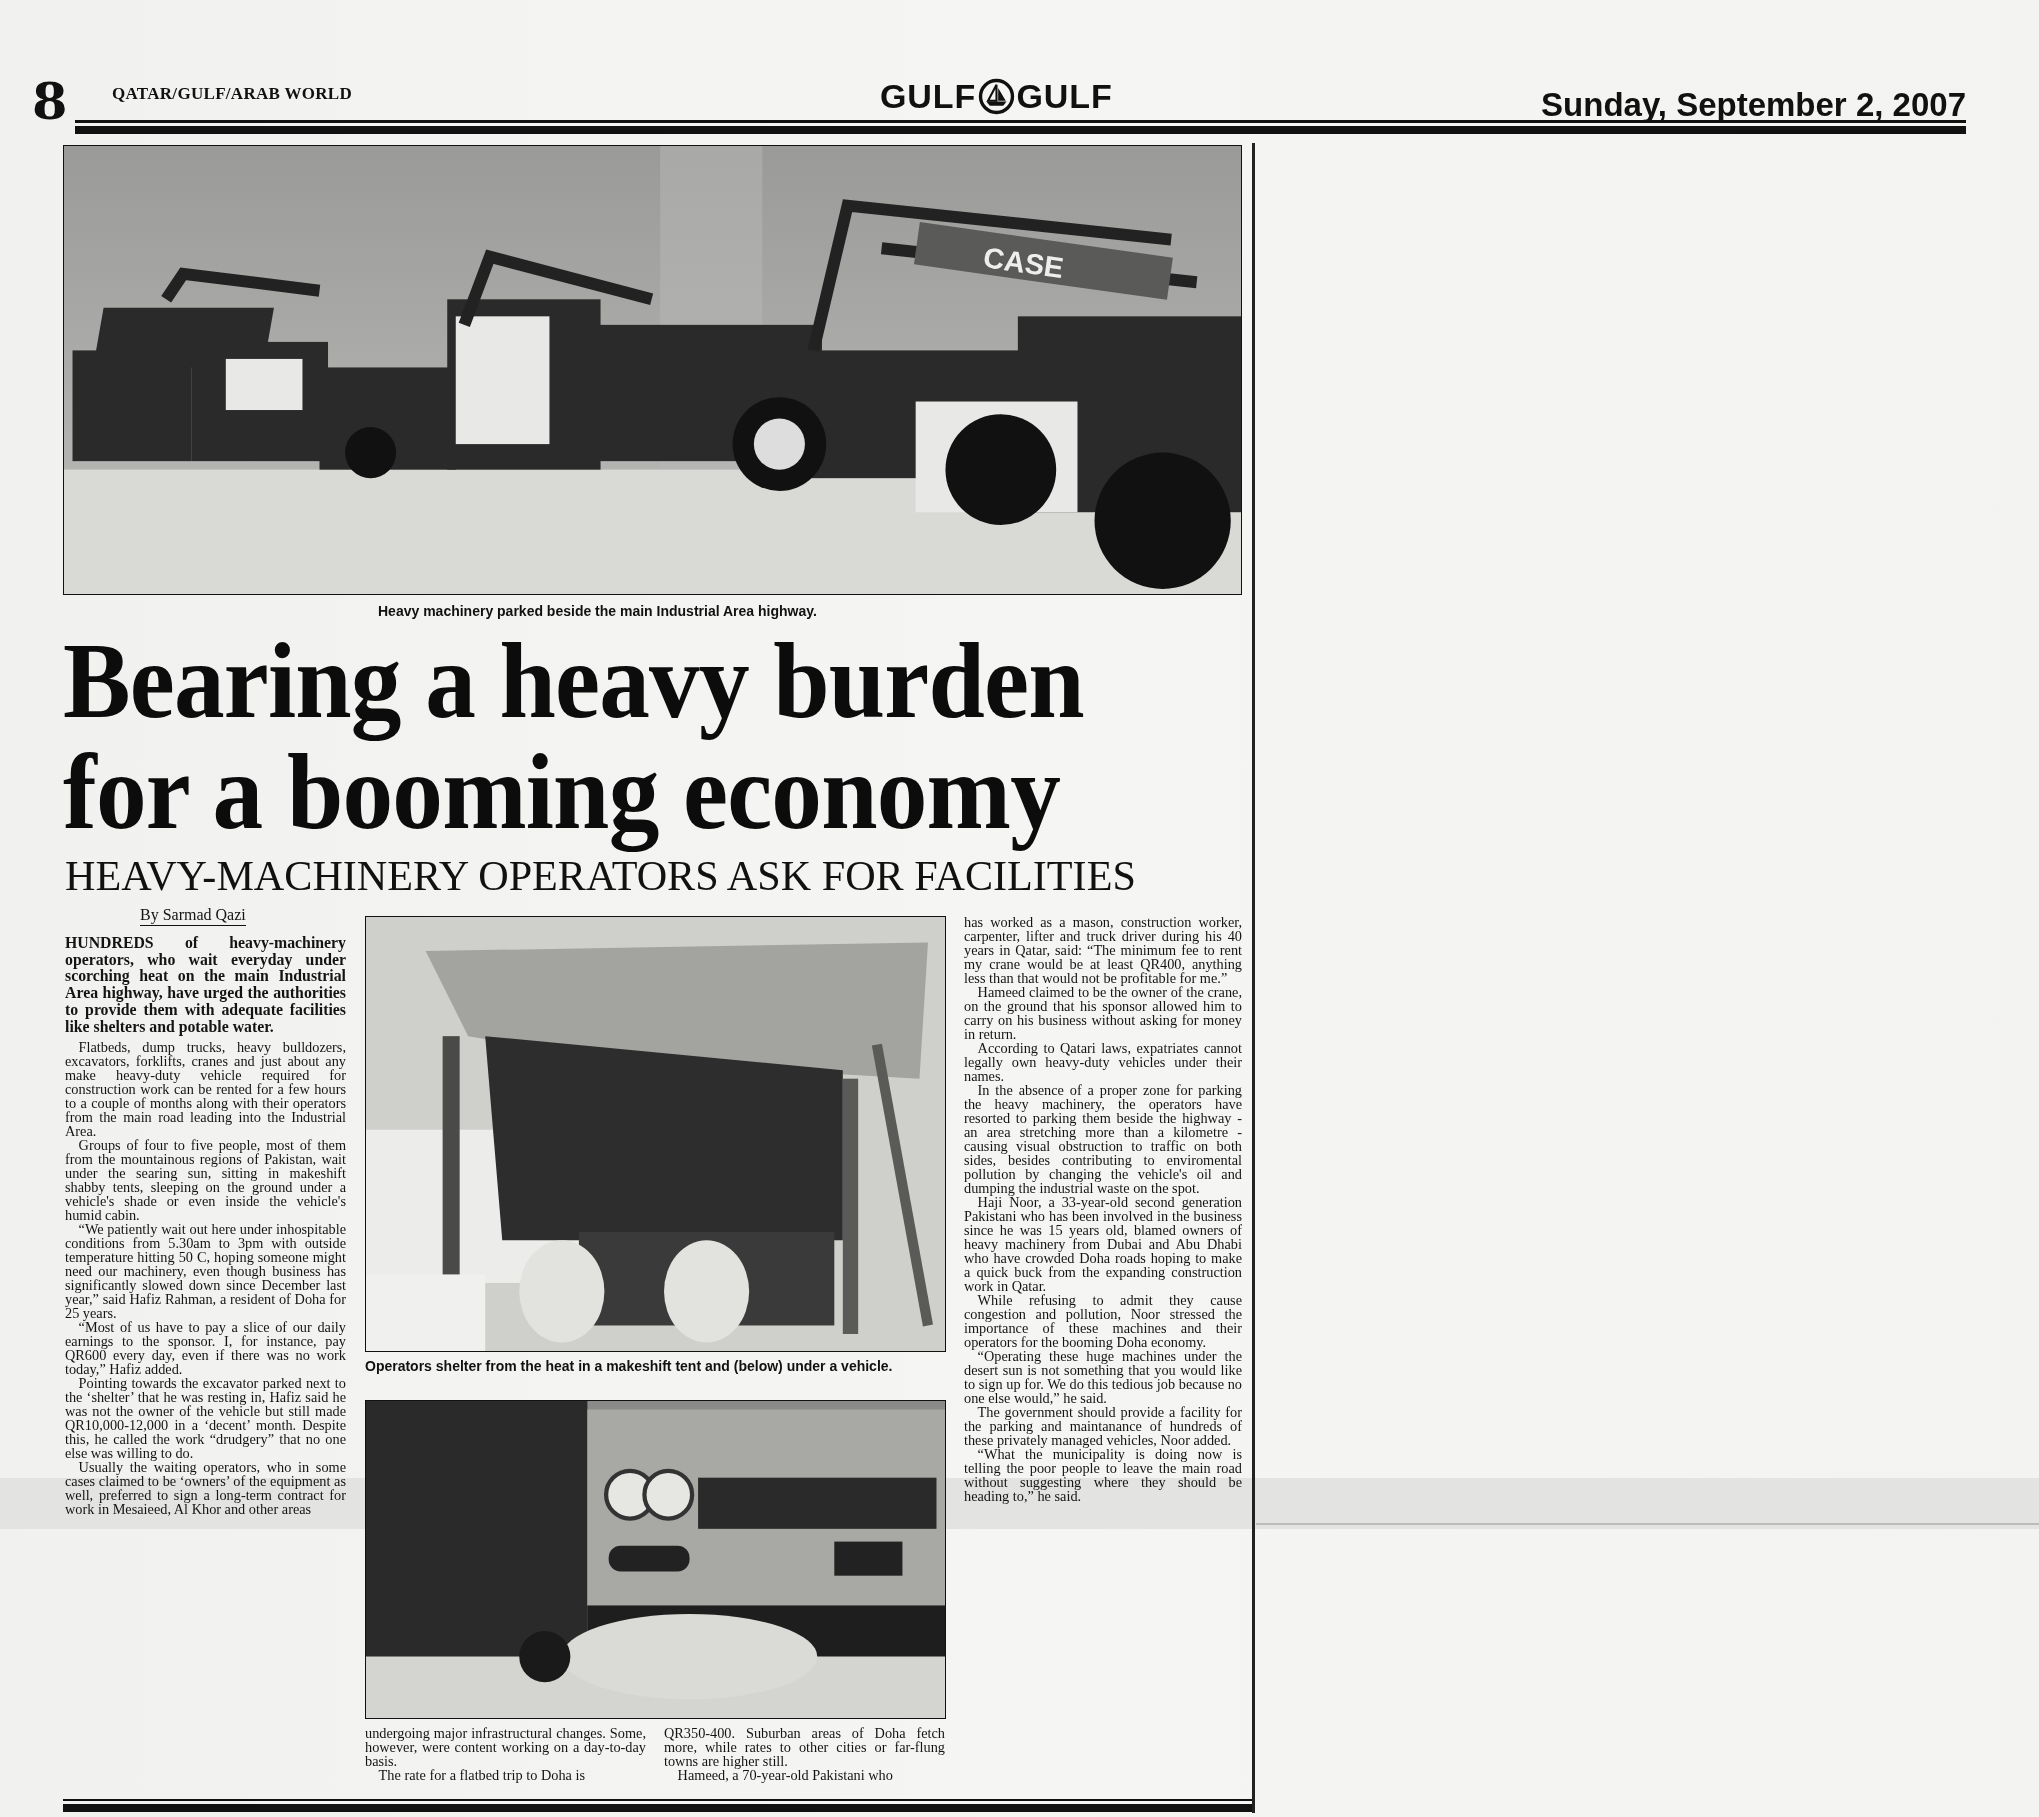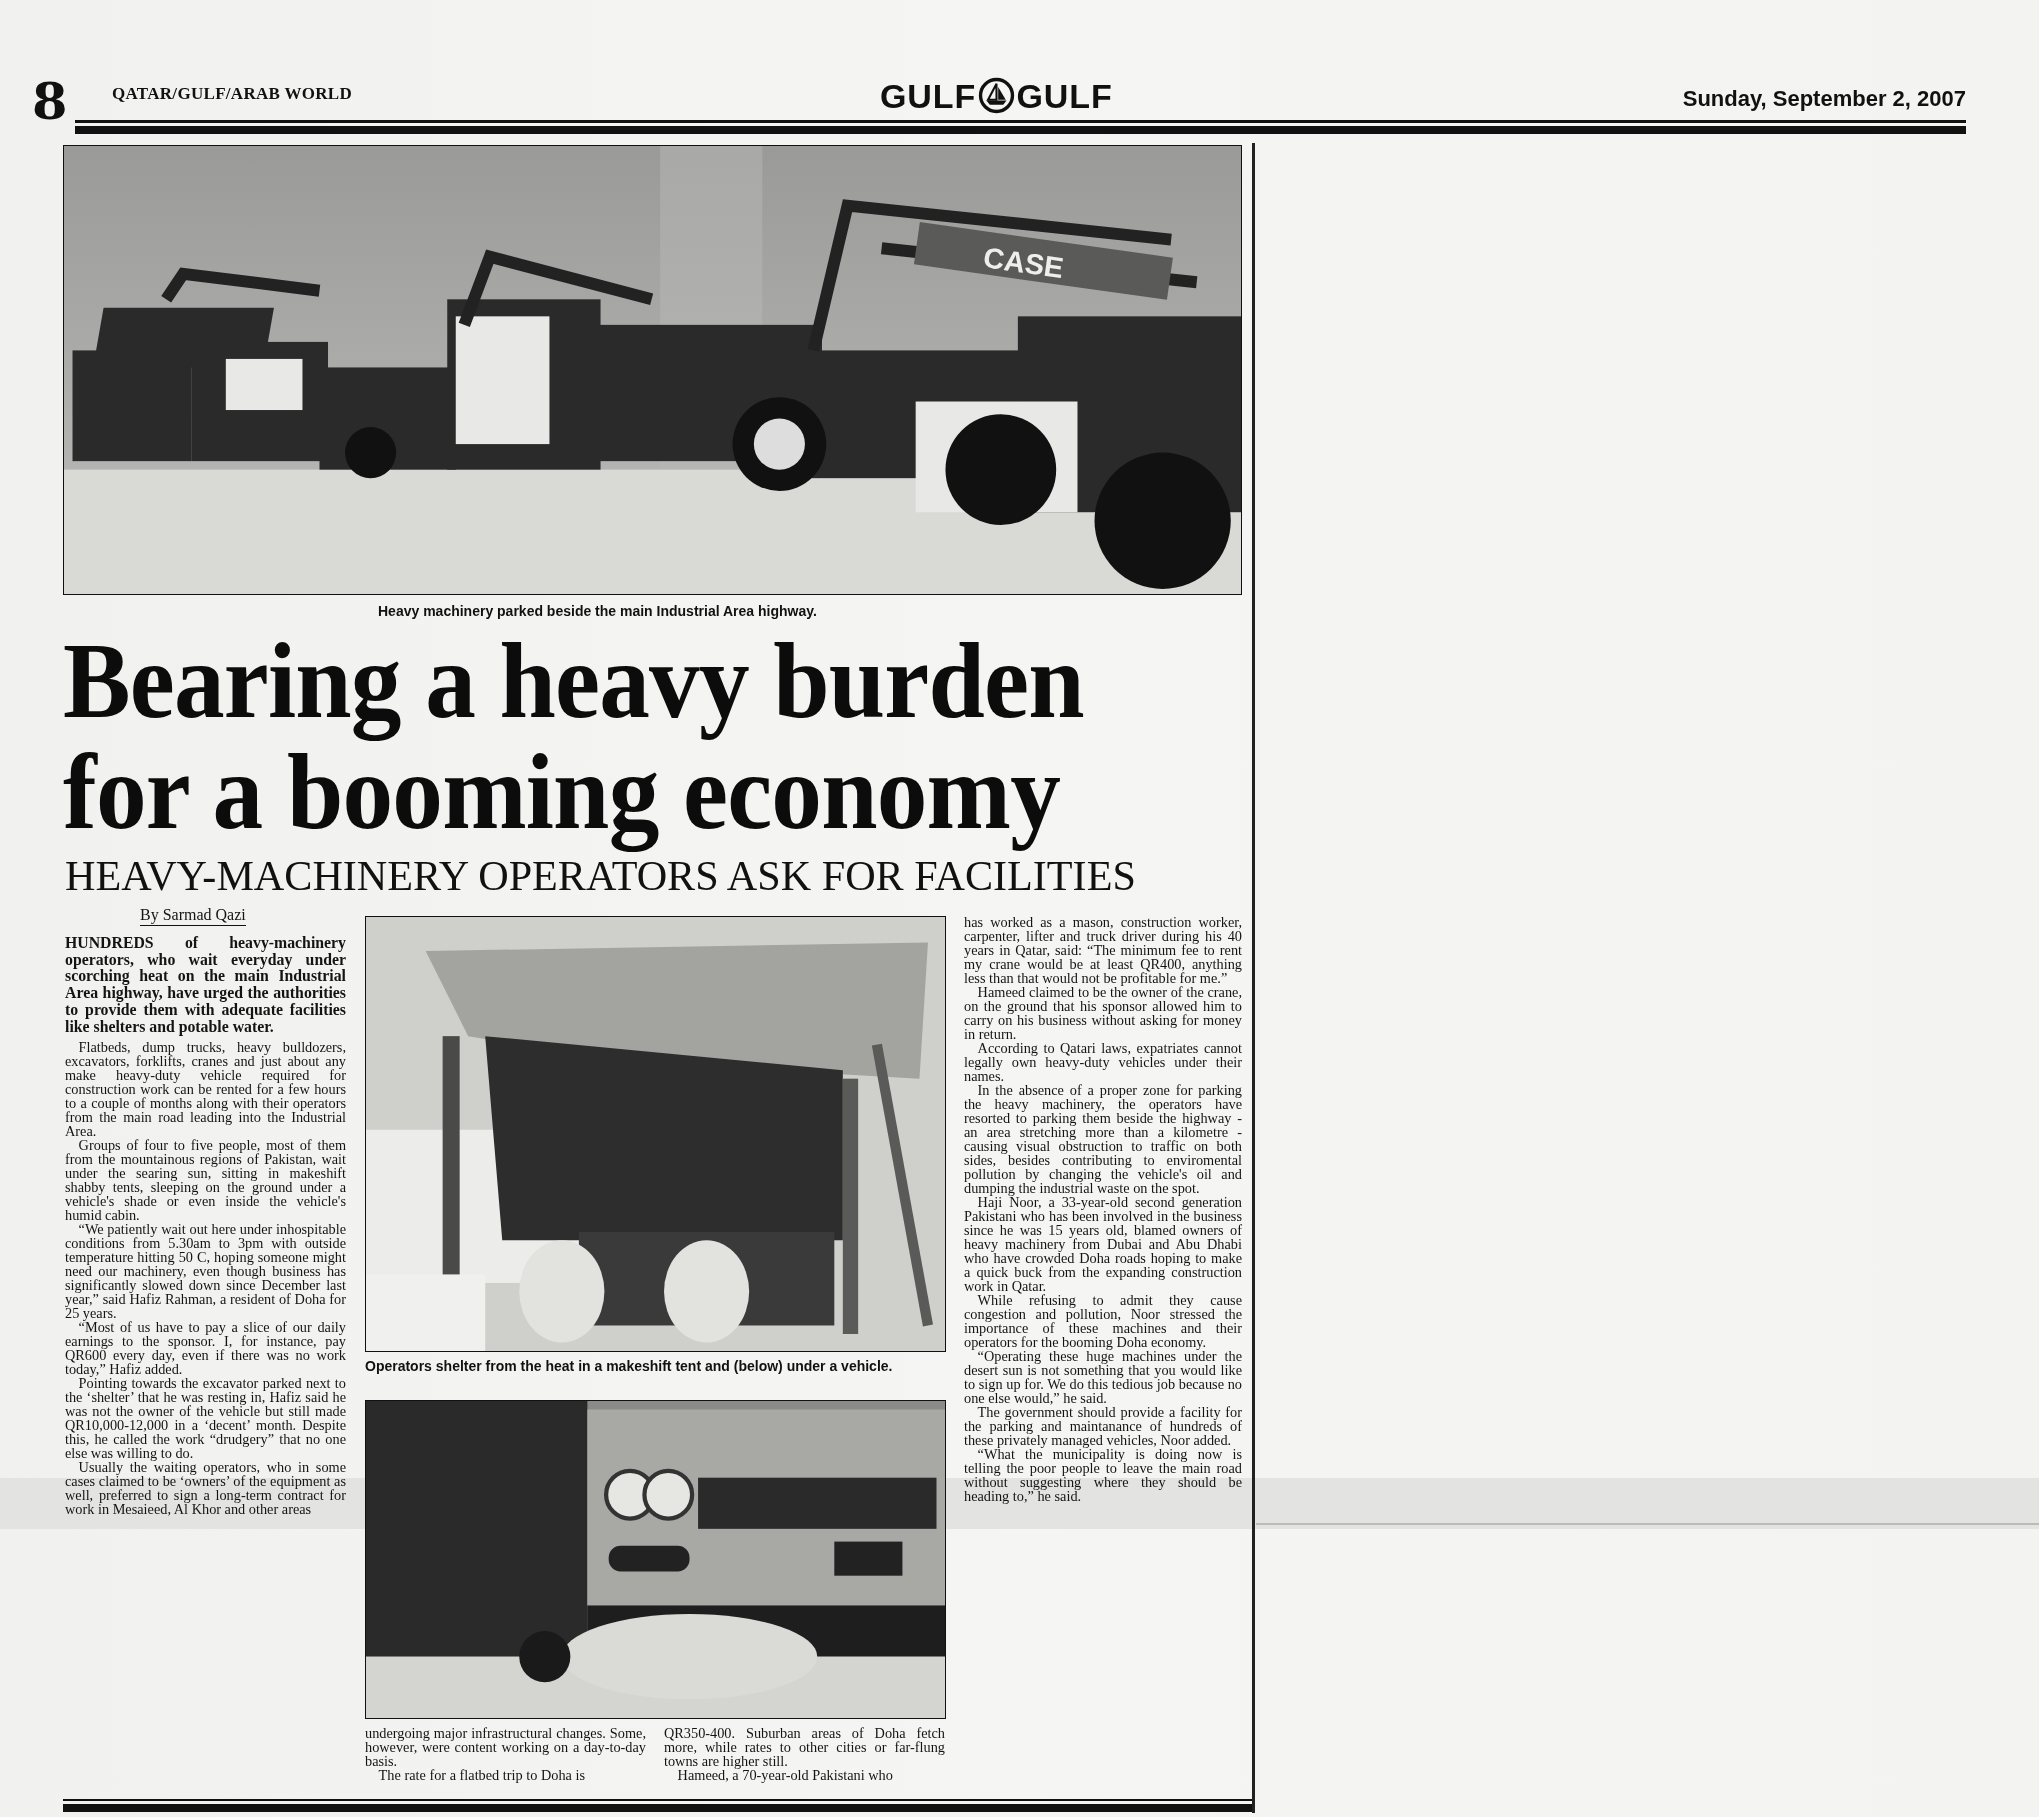--- a/index.html
+++ b/index.html
@@ -7,23 +7,23 @@
     width:2039px; height:1818px; position:relative; overflow:hidden;
     background:#f3f3f1;
     font-family:"Liberation Serif", serif; color:#141414;
   }
   .page-bg { position:absolute; inset:0; background:linear-gradient(90deg,#f1f1ef 0%,#f5f5f3 50%,#f3f3f1 100%); }
   .fold-band { position:absolute; left:0; top:1478px; width:2039px; height:51px; background:#e3e3e1; }
   .fold-line { position:absolute; left:1256px; top:1523px; width:783px; height:1.7px; background:#9a9a9a; opacity:.55; }
   .masthead { position:absolute; left:32px; top:72px; width:1934px; height:55px; }
   .page-num { position:absolute; left:0; top:0; font-family:"DejaVu Serif", serif; font-weight:bold; font-size:51px; line-height:58px; color:#111; }
   .section { position:absolute; left:80px; top:12px; font-family:Liberation Serif, serif; font-weight:bold; font-size:17px; letter-spacing:0.3px; color:#111; }
-  .logo { position:absolute; left:848px; top:5.1px; display:flex; align-items:flex-start; font-family:"Liberation Sans", sans-serif; font-weight:bold; font-size:34px; letter-spacing:0.9px; color:#111; }
+  .logo { position:absolute; left:848px; top:5.1px; display:flex; align-items:center; font-family:"Liberation Sans", sans-serif; font-weight:bold; font-size:34px; letter-spacing:0.9px; color:#111; }
   .logo svg { width:37px; height:37px; margin:0 1.7px; }
-  .dateline { position:absolute; right:0; top:13.6px; font-family:"Liberation Sans", sans-serif; font-weight:bold; font-size:22px; color:#111; }
+  .dateline { position:absolute; right:0; top:13.6px; font-family:"Liberation Sans", sans-serif; font-weight:bold; font-size:33px; color:#111; }
   .rule-thin { position:absolute; left:75px; top:120px; width:1891px; height:3.4px; background:#111; }
   .rule-thick { position:absolute; left:75px; top:126px; width:1891px; height:7.7px; background:#111; }
   .vrule { position:absolute; left:1252px; top:143px; width:2.6px; height:1670px; background:#222; }
   .photo { position:absolute; border:1.7px solid #111; overflow:hidden; }
   .photo svg { width:100%; height:100%; display:block; }
   .caption { position:absolute; font-family:"Liberation Sans", sans-serif; font-weight:bold; font-size:14px; line-height:17px; color:#111; }
   .headline { position:absolute; left:63px; top:626px; font-family:"Liberation Serif", serif; font-weight:bold; font-size:109px; line-height:109px; letter-spacing:-0.9px; color:#0c0c0c; transform:scaleX(.93); transform-origin:left top; white-space:nowrap; }
   .subhead { position:absolute; left:65px; top:852px; font-family:"Liberation Serif", serif; font-size:43px; line-height:48px; color:#111; white-space:nowrap; transform:scaleX(.98); transform-origin:left top; }
   .byline { position:absolute; left:140px; top:906px; font-size:16px; border-bottom:1.7px solid #111; padding-bottom:0.9px;text-align:center; }
   .col { position:absolute; font-size:14.3px; line-height:14px; text-align:justify; }

